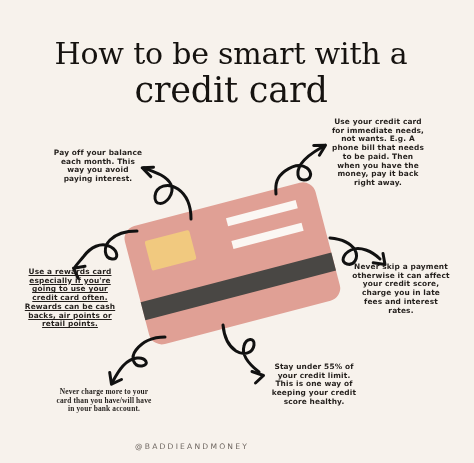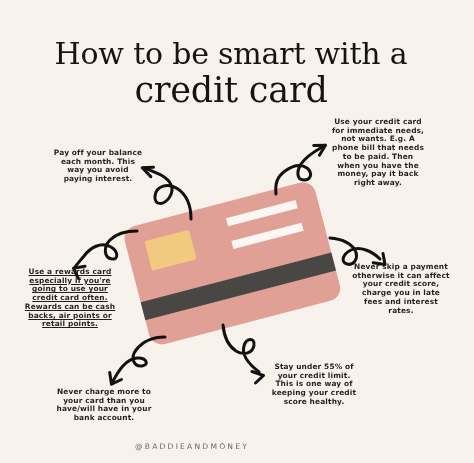--- a/index.html
+++ b/index.html
@@ -16,21 +16,21 @@
 
   .tip{position:absolute;text-align:center;color:#231F1C;
        font-family:"DejaVu Sans",sans-serif;font-weight:700;
        font-size:7.4px;line-height:8.74px;letter-spacing:0.15px;}
 
   #tip1{left:52px;top:149px;width:92px;}
   #tip2{left:331px;top:118px;width:94px;}
   #tip3{left:20px;top:268px;width:100px;text-decoration:underline;}
   #tip4{left:352px;top:263px;width:98px;}
   #tip5{left:268px;top:363px;width:92px;}
-  #tip6{left:55px;top:388px;width:98px;}
+  #tip6{left:55px;top:388px;width:98px;font-family:Liberation Serif, serif;}
 
   #handle{position:absolute;left:0;top:442px;width:384px;text-align:center;
           color:#6E6660;font-size:7.6px;letter-spacing:2.2px;font-weight:400;}
 
   #cardwrap{position:absolute;left:0;top:0;width:474px;height:463px;}
   svg{display:block;}
 </style>
 </head>
 <body>
 

